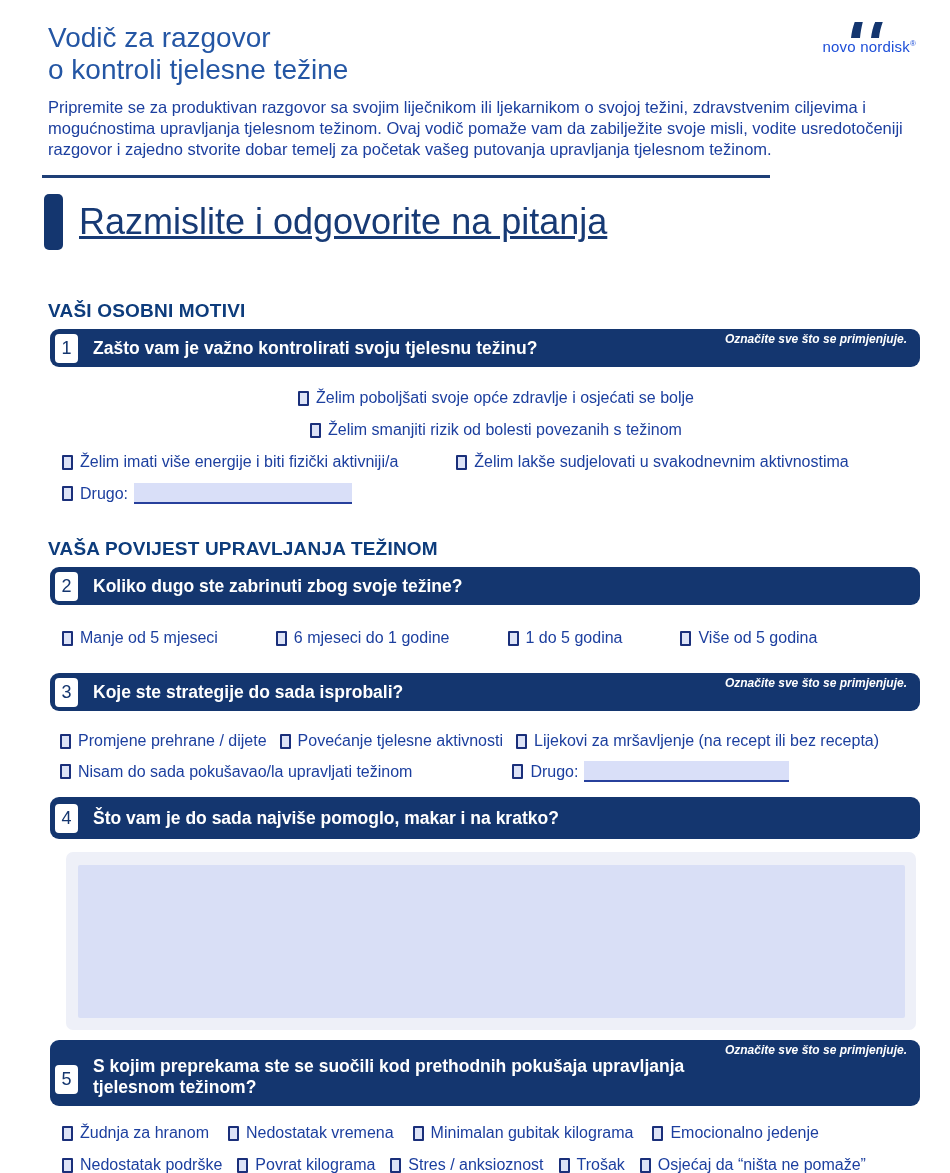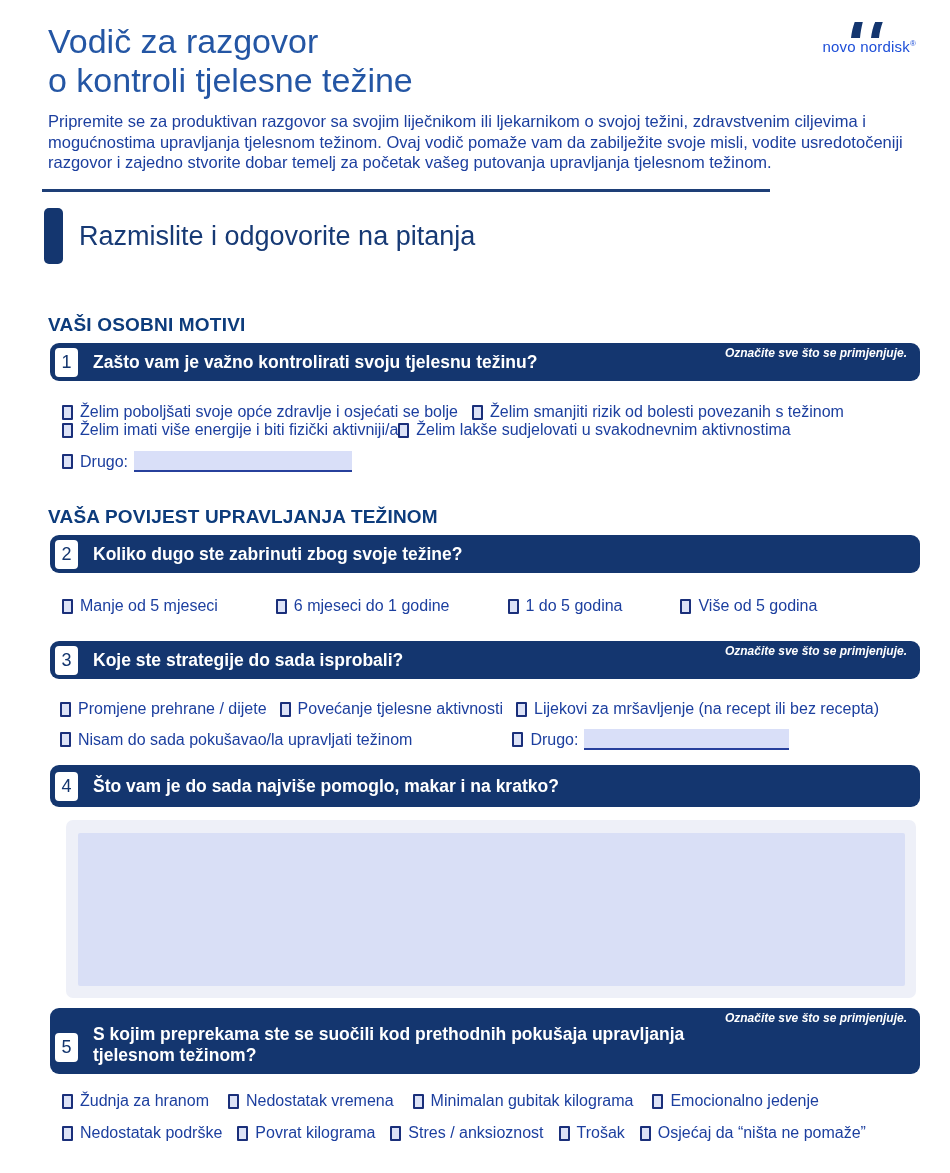--- a/index.html
+++ b/index.html
@@ -8,28 +8,28 @@
   .page { position:relative; width:950px; height:1173px; background:#fff; }
 
   
   .logo { position:absolute; top:0; right:34px; text-align:center; }
   .logo-bull-crop { height:16px; overflow:hidden; display:flex; justify-content:center; }
   .logo-bull-crop svg { margin-top:-20px; }
   .logo-text { color:#1d4ed8; font-size:15px; letter-spacing:0.2px; }
   .logo-text sup { font-size:8px; }
 
   
-  .title { margin:22px 0 0 48px; color:#2456a4; font-size:34px; font-weight:400; line-height:1.16; }
+  .title { margin:22px 0 0 48px; color:#2456a4; font-size:28px; font-weight:400; line-height:1.16; }
   .intro { margin:10px 30px 0 48px; color:#1c3f9f; font-size:16.5px; line-height:1.26; width:862px; }
   .rule  { margin:16px 0 0 42px; width:728px; height:3px; background:#1e3f77; }
 
   
   .section-head { display:flex; align-items:center; margin:16px 0 0 44px; }
   .section-bar  { width:19px; height:56px; background:#14366F; border-radius:5px; margin-right:16px; }
-  .section-title{ color:#173a75; font-size:27px; font-weight:400; }
+  .section-title{ color:#173a75; font-size:36px; font-weight:400;text-decoration:underline; }
 
   .group-label { margin:50px 17px 0 48px; color:#0d3c7c; font-size:19px; font-weight:700; letter-spacing:0.2px; }
   .group-label.second { margin-top:34px; }
 
   
   .banner { position:relative; display:flex; align-items:center; background:#14366F;
             border-radius:9px; margin:7px 30px 0 50px; min-height:38px; padding:2px 150px 2px 3px; color:#fff; }
   .qnum { flex:0 0 auto; background:#ffffff; border:2px solid #14366F; border-radius:6px;
           width:27px; height:33px; display:flex; align-items:center; justify-content:center;
           color:#14366F; font-size:18px; font-weight:400; margin-right:13px; }
@@ -40,22 +40,22 @@
   
   .opt-row { display:flex; align-items:center; margin-left:62px; margin-right:20px; }
   .opt { display:inline-flex; align-items:center; cursor:pointer; }
   .cb { flex:0 0 auto; width:11px; height:15px; border:2.5px solid #1a2f7a; background:#dde3f7;
         border-radius:1px; margin-right:7px; }
   .opt-label { color:#1c3f9f; font-size:16px; white-space:nowrap; }
   .other-input { height:21px; background:#d9dff8; border:none; border-bottom:2px solid #27409c;
                  outline:none; margin-left:6px; font-size:15px; color:#1c3f9f;
                  font-family:"Liberation Sans", sans-serif; }
 
-  .q1r1 { margin-top:22px; gap:14px; }
-  .q1r2 { }
+  .q1r1 { margin-top:22px; gap:14px;flex-direction:column; }
+  .q1r2 { margin-top:14px; gap:58px; }
   .q1r3 { margin-top:12px; gap:42px; }
   .q2r1 { margin-top:24px; gap:58px; }
   .q3r1 { margin-top:21px; gap:13px; margin-left:60px;text-align:center; }
   .q3r2 { margin-top:13px; gap:38px; margin-left:60px; }
   .q3r3 { margin-top:11px; gap:100px; margin-left:60px; }
   .q5r1 { margin-top:18px; gap:19px; }
   .q5r2 { margin-top:14px; gap:15px; }
 
   
   .answer-outer { margin:13px 34px 0 66px; background:#eef0f8; border-radius:7px; padding:13px 11px 12px 12px; }

